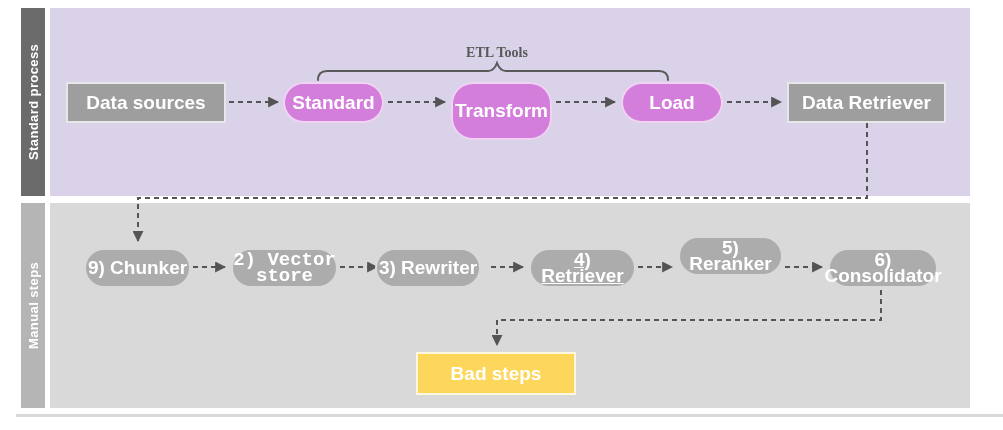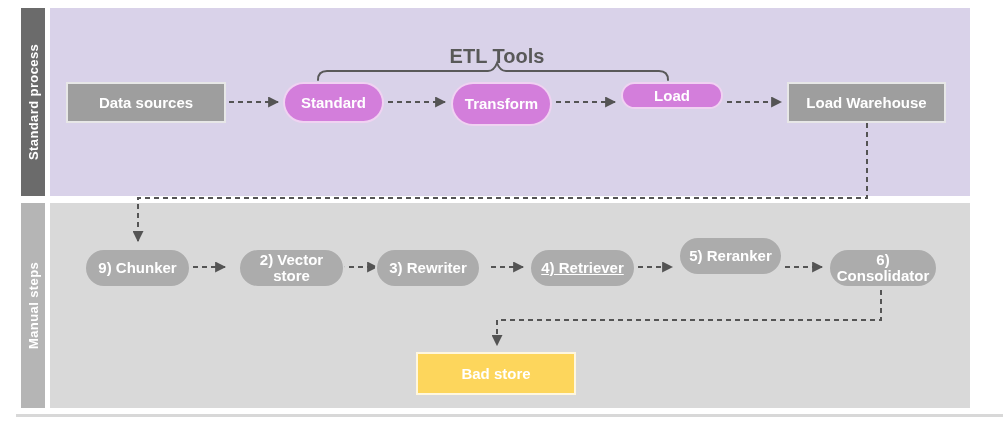--- a/index.html
+++ b/index.html
@@ -8,21 +8,21 @@
     font-family:"Liberation Sans", sans-serif;overflow:hidden;
   }
   .lane-body{position:absolute;}
   .lane-label{
     position:absolute;display:flex;align-items:center;justify-content:center;
     color:#ffffff;font-weight:700;font-size:13px;letter-spacing:.4px;
     writing-mode:vertical-rl;transform:rotate(180deg);
   }
   .node{
     position:absolute;display:flex;align-items:center;justify-content:center;
-    color:#ffffff;font-weight:700;font-size:15px;text-align:center;
+    color:#ffffff;font-weight:700;font-size:19px;text-align:center;
     line-height:16px;white-space:pre-line;box-sizing:border-box;z-index:3;
   }
   .rect-node{
     background:var(--gray-node,#9e9e9e);
     border:2px solid rgba(255,255,255,0.75);
   }
   .pink-pill{
     background:var(--process-pill,#d37edb);
     border:2px solid rgba(255,255,255,0.65);
     border-radius:22px;
@@ -31,21 +31,21 @@
     background:var(--manual-pill,#acacac);
     border:2px solid rgba(255,255,255,0.55);
     border-radius:22px;
   }
   .yellow-node{
     background:var(--output-node,#ffd966);
     border:2px solid rgba(255,255,255,0.8);
   }
   .etl-label{
     position:absolute;left:447px;top:45px;width:100px;text-align:center;
-    color:var(--annotation-text,#595959);font-weight:700;font-size:20px;z-index:3;
+    color:var(--annotation-text,#595959);font-weight:700;font-size:14px;z-index:3;font-family:Liberation Serif, serif;
   }
   #connector-layer{position:absolute;left:0;top:0;z-index:2;pointer-events:none;}
   .bottom-divider{position:absolute;left:16px;top:414px;width:987px;height:3px;background:#d8d8d8;}
 </style>
 </head>
 <body>
 
 <div class="lane-body" style="left:50px;top:8px;width:920px;height:188px;background:var(--lane1-body,#d9d2e9);"></div>
 <div class="lane-label" style="left:21px;top:8px;width:24px;height:188px;background:var(--lane1-header,#6b6b6b);">Standard process</div>
 
@@ -73,26 +73,26 @@
     <path d="M785,267 H822" marker-end="url(#arrow)"></path>
     <path d="M881,290 V320 H497 V345" marker-end="url(#arrow)"></path>
   </g>
   <path d="M318,80 Q318,71 327,71 H488 Q494,71 497,63 Q500,71 506,71 H659 Q668,71 668,80" stroke="#595959" stroke-width="2" fill="none" stroke-linecap="round"></path>
 </svg>
 
 <div class="etl-label">ETL Tools</div>
 
 <div class="node rect-node" style="left:66px;top:82px;width:160px;height:41px;">Data sources</div>
 <div class="node pink-pill" style="left:283px;top:82px;width:101px;height:41px;">Standard</div>
-<div class="node pink-pill" style="left:451px;top:82px;width:101px;height:44px;text-align:right;">Transform</div>
-<div class="node pink-pill" style="left:621px;top:82px;width:102px;height:27px;">Load</div>
-<div class="node rect-node" style="left:787px;top:82px;width:159px;height:41px;">Load Warehouse</div>
+<div class="node pink-pill" style="left:451px;top:82px;width:101px;height:58px;text-align:right;">Transform</div>
+<div class="node pink-pill" style="left:621px;top:82px;width:102px;height:41px;">Load</div>
+<div class="node rect-node" style="left:787px;top:82px;width:159px;height:41px;">Data Retriever</div>
 
 <div class="node gray-pill" style="left:84px;top:248px;width:107px;height:40px;">9) Chunker</div>
-<div class="node gray-pill" style="left:238px;top:248px;width:107px;height:40px;">2) Vector
+<div class="node gray-pill" style="left:231px;top:248px;width:107px;height:40px;font-family:Liberation Mono, monospace;">2) Vector
 store</div>
 <div class="node gray-pill" style="left:375px;top:248px;width:106px;height:40px;">3) Rewriter</div>
 <div class="node gray-pill" style="left:529px;top:248px;width:107px;height:40px;text-decoration:underline;">4) Retriever</div>
 <div class="node gray-pill" style="left:678px;top:236px;width:105px;height:40px;">5) Reranker</div>
 <div class="node gray-pill" style="left:828px;top:248px;width:110px;height:40px;">6)
 Consolidator</div>
 
-<div class="node yellow-node" style="left:416px;top:352px;width:160px;height:43px;">Bad store</div>
+<div class="node yellow-node" style="left:416px;top:352px;width:160px;height:43px;">Bad steps</div>
 
 </body></html>

